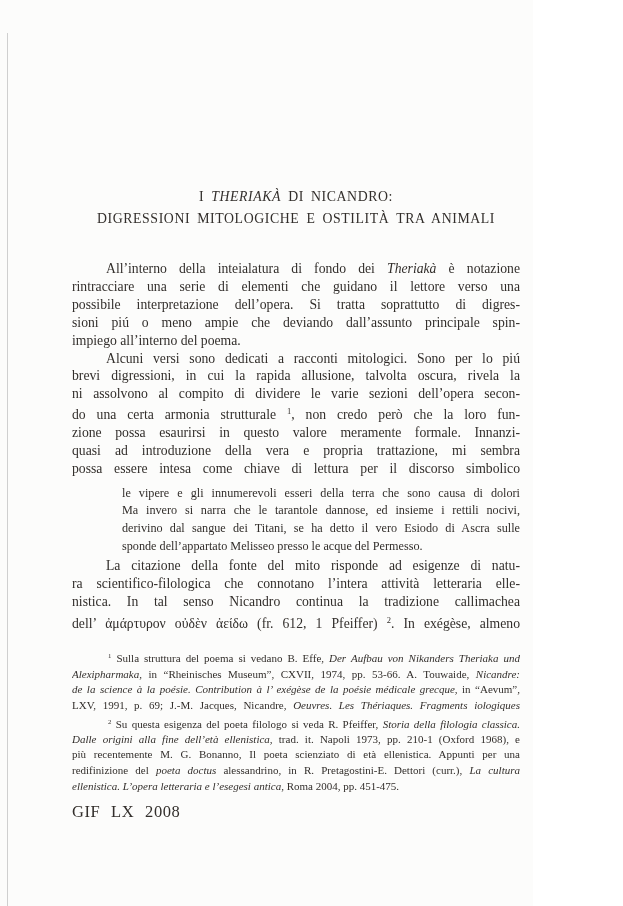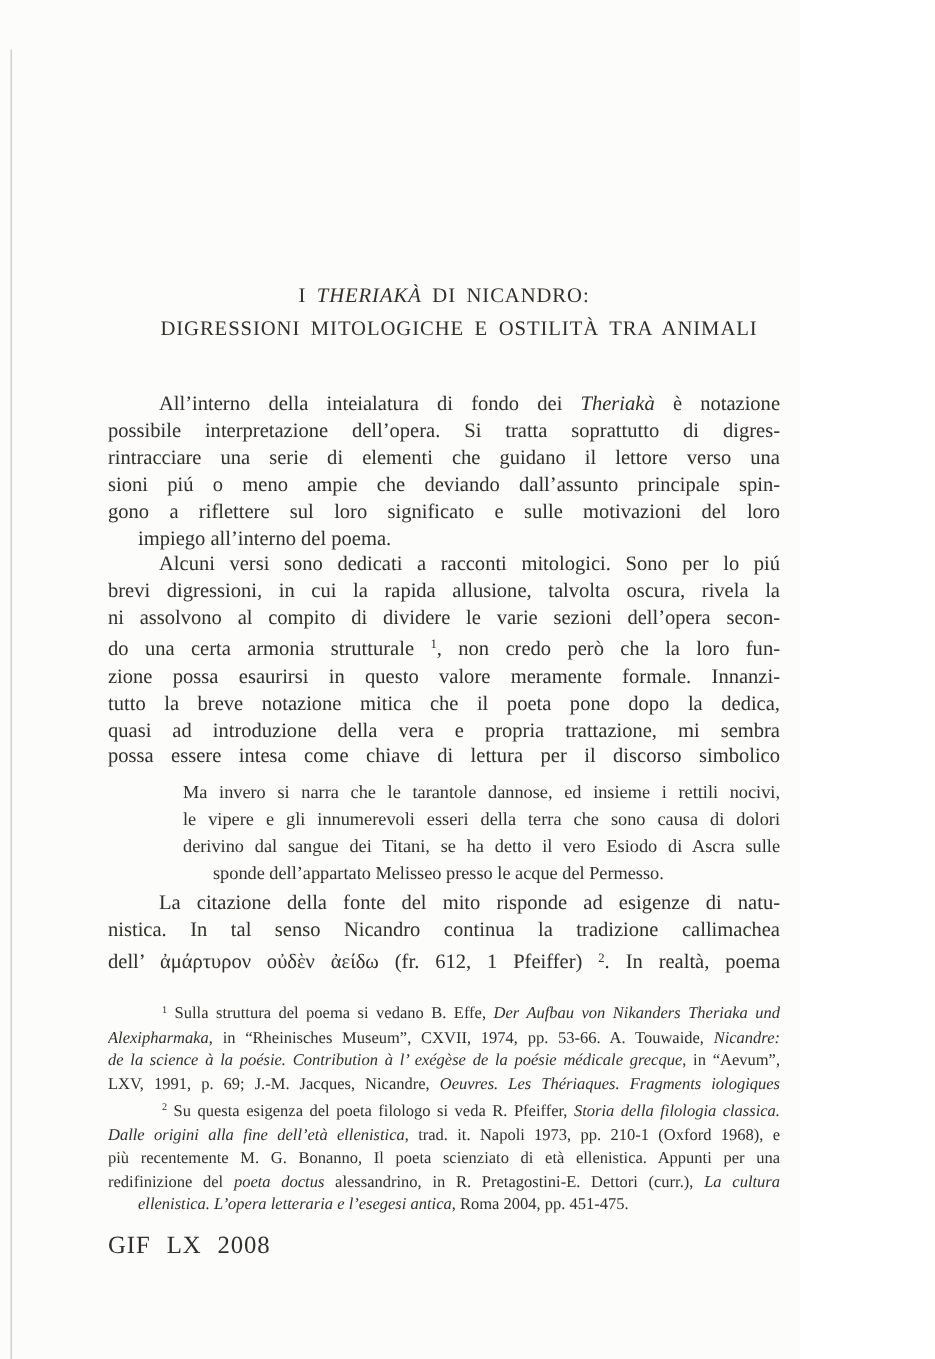--- a/index.html
+++ b/index.html
@@ -30,21 +30,21 @@
     top: 186px;
     width: 448px;
   }
   .line {
     white-space: nowrap;
     overflow: hidden;
     text-align: justify;
     text-align-last: justify;
     text-justify: inter-word;
   }
-  .line.last { text-align-last: left; margin-left: 20px; }
+  .line.last { text-align-last: left; }
   .it { font-style: italic; }
   .sup {
     font-size: 0.62em;
     vertical-align: 0.55em;
   }
   .title {
     margin: 0;
     font-size: 13.8px;
     font-weight: normal;
     line-height: 22px;
@@ -90,46 +90,45 @@
 <div class="page">
   <div class="scan-edge"></div>
   <div class="content">
     <h1 class="title">
         <div class="line"><span>I </span><span class="it">THERIAKÀ</span><span> DI NICANDRO:</span></div>
         <div class="line last"><span>DIGRESSIONI MITOLOGICHE E OSTILITÀ TRA ANIMALI</span></div>
       </h1>
     <div class="bodytext">
       <div class="para">
           <div class="line first"><span>All’interno della inteialatura di fondo dei </span><span class="it">Theriakà</span><span> è notazione</span></div>
+          <div class="line"><span>rintracciare una serie di elementi che guidano il lettore verso una</span></div>
           <div class="line"><span>possibile interpretazione dell’opera. Si tratta soprattutto di digres-</span></div>
-          <div class="line"><span>rintracciare una serie di elementi che guidano il lettore verso una</span></div>
           <div class="line"><span>sioni piú o meno ampie che deviando dall’assunto principale spin-</span></div>
-          <div class="line"><span>gono a riflettere sul loro significato e sulle motivazioni del loro</span></div>
           <div class="line last"><span>impiego all’interno del poema.</span></div>
         </div>
       <div class="para">
           <div class="line first"><span>Alcuni versi sono dedicati a racconti mitologici. Sono per lo piú</span></div>
           <div class="line"><span>brevi digressioni, in cui la rapida allusione, talvolta oscura, rivela la</span></div>
           <div class="line"><span>ni assolvono al compito di dividere le varie sezioni dell’opera secon-</span></div>
           <div class="line"><span>do una certa armonia strutturale </span><span class="sup">1</span><span>, non credo però che la loro fun-</span></div>
           <div class="line"><span>zione possa esaurirsi in questo valore meramente formale. Innanzi-</span></div>
-          <div class="line"><span>tutto la breve notazione mitica che il poeta pone dopo la dedica,</span></div>
           <div class="line"><span>quasi ad introduzione della vera e propria trattazione, mi sembra</span></div>
           <div class="line"><span>possa essere intesa come chiave di lettura per il discorso simbolico</span></div>
         </div>
       <blockquote class="quote">
+          <div class="line"><span>le vipere e gli innumerevoli esseri della terra che sono causa di dolori</span></div>
           <div class="line"><span>Ma invero si narra che le tarantole dannose, ed insieme i rettili nocivi,</span></div>
-          <div class="line"><span>le vipere e gli innumerevoli esseri della terra che sono causa di dolori</span></div>
           <div class="line"><span>derivino dal sangue dei Titani, se ha detto il vero Esiodo di Ascra sulle</span></div>
           <div class="line last"><span>sponde dell’appartato Melisseo presso le acque del Permesso.</span></div>
         </blockquote>
       <div class="para p3">
           <div class="line first"><span>La citazione della fonte del mito risponde ad esigenze di natu-</span></div>
+          <div class="line"><span>ra scientifico-filologica che connotano l’intera attività letteraria elle-</span></div>
           <div class="line"><span>nistica. In tal senso Nicandro continua la tradizione callimachea</span></div>
-          <div class="line"><span>dell’ ἀμάρτυρον οὐδὲν ἀείδω (fr. 612, 1 Pfeiffer) </span><span class="sup">2</span><span>. In realtà, poema</span></div>
+          <div class="line"><span>dell’ ἀμάρτυρον οὐδὲν ἀείδω (fr. 612, 1 Pfeiffer) </span><span class="sup">2</span><span>. In exégèse, almeno</span></div>
         </div>
     </div>
     <div class="footnotes">
       <div class="footnote">
           <div class="line first"><span class="sup">1</span><span> Sulla struttura del poema si vedano B. Effe, </span><span class="it">Der Aufbau von Nikanders Theriaka und</span></div>
           <div class="line"><span class="it">Alexipharmaka</span><span>, in “Rheinisches Museum”, CXVII, 1974, pp. 53-66. A. Touwaide, </span><span class="it">Nicandre:</span></div>
           <div class="line"><span class="it">de la science à la poésie. Contribution à l’ exégèse de la poésie médicale grecque</span><span>, in “Aevum”,</span></div>
           <div class="line"><span>LXV, 1991, p. 69; J.-M. Jacques, Nicandre, </span><span class="it">Oeuvres. Les Thériaques. Fragments iologiques</span></div>
         </div>
       <div class="footnote">

